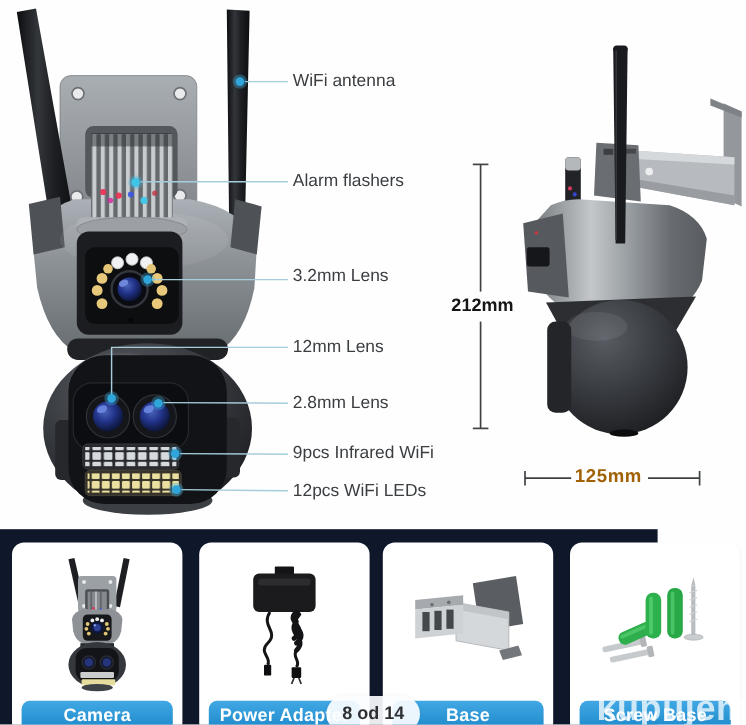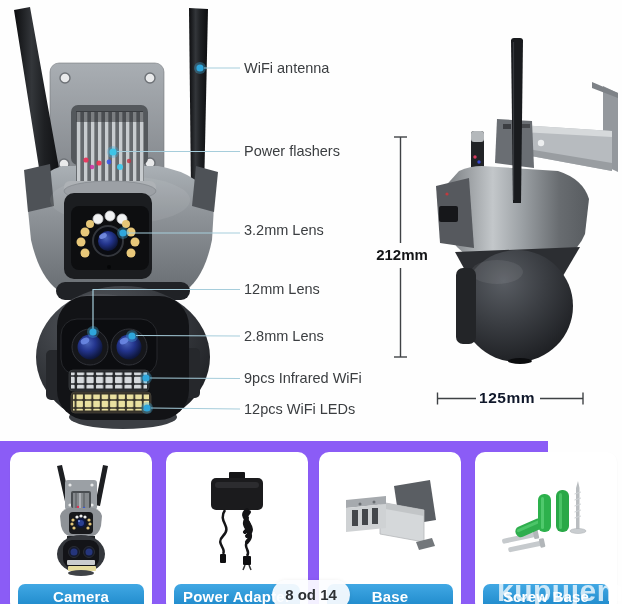--- a/index.html
+++ b/index.html
@@ -3,22 +3,22 @@
 <meta charset="utf-8">
 <style>
   html,body{margin:0;padding:0;background:#ffffff;}
   .stage{position:relative;width:622px;height:604px;overflow:hidden;background:#fefefe;
          font-family:"Liberation Sans",sans-serif;}
   .scene{position:absolute;left:0;top:0;}
   .clabel{position:absolute;left:244px;height:16px;line-height:16px;font-size:14.5px;
           font-weight:500;color:#3b3e41;white-space:nowrap;}
   .dim-label{position:absolute;text-align:center;color:#141517;white-space:nowrap;}
   .dim-h{left:372px;top:246px;width:60px;font-size:15px;font-weight:700;text-align:center;}
-  .dim-w{left:467px;top:389px;width:80px;font-size:15.5px;font-weight:600;letter-spacing:.5px;color:#0f172a;}
-  .bottom{position:absolute;left:0;top:441px;width:548px;height:163px;background:#8b5cf6;}
+  .dim-w{left:467px;top:389px;width:80px;font-size:15.5px;font-weight:600;letter-spacing:.5px;color:#a16207;}
+  .bottom{position:absolute;left:0;top:441px;width:548px;height:163px;background:#0f172a;}
   .card{position:absolute;top:11px;width:142px;height:160px;background:#ffffff;border-radius:10px;
         box-shadow:0 1px 2px rgba(0,0,0,.05);}
   .thumb{display:block;margin:8px auto 0 auto;}
   .btn{position:absolute;top:132px;left:8px;right:8px;height:26px;border-radius:7px;
        background:linear-gradient(#41a8e4,#1a86c8);color:#fff;font-size:15px;font-weight:700;
        text-align:center;line-height:26px;letter-spacing:.2px;overflow:hidden;white-space:nowrap;}
   .pill{position:absolute;left:272px;top:139px;width:78px;height:30px;border-radius:15px;
         background:rgba(252,253,255,.92);color:#2e3134;font-size:15px;font-weight:600;
         text-align:center;line-height:30px;z-index:4;box-shadow:0 0 4px rgba(0,0,0,.06);}
   .wm{position:absolute;left:497px;top:133px;font-size:30px;font-weight:700;
@@ -249,21 +249,21 @@
     <g stroke="#3f4245" stroke-width="1.4">
       <line x1="437.5" y1="392.5" x2="437.5" y2="404.5"></line>
       <line x1="437.5" y1="398.5" x2="476" y2="398.5"></line>
       <line x1="540" y1="398.5" x2="583" y2="398.5"></line>
       <line x1="583" y1="392.5" x2="583" y2="404.5"></line>
     </g>
   </svg>
 
   <div>
     <div class="clabel" style="top:60px">WiFi antenna</div>
-    <div class="clabel" style="top:143px">Power flashers</div>
+    <div class="clabel" style="top:143px">Alarm flashers</div>
     <div class="clabel" style="top:222px">3.2mm Lens</div>
     <div class="clabel" style="top:281px">12mm Lens</div>
     <div class="clabel" style="top:328px">2.8mm Lens</div>
     <div class="clabel" style="top:370px">9pcs Infrared WiFi</div>
     <div class="clabel" style="top:401px">12pcs WiFi LEDs</div>
   </div>
   <div class="dim-label dim-h">212mm</div>
   <div class="dim-label dim-w">125mm</div>
 
   <div class="bottom">

